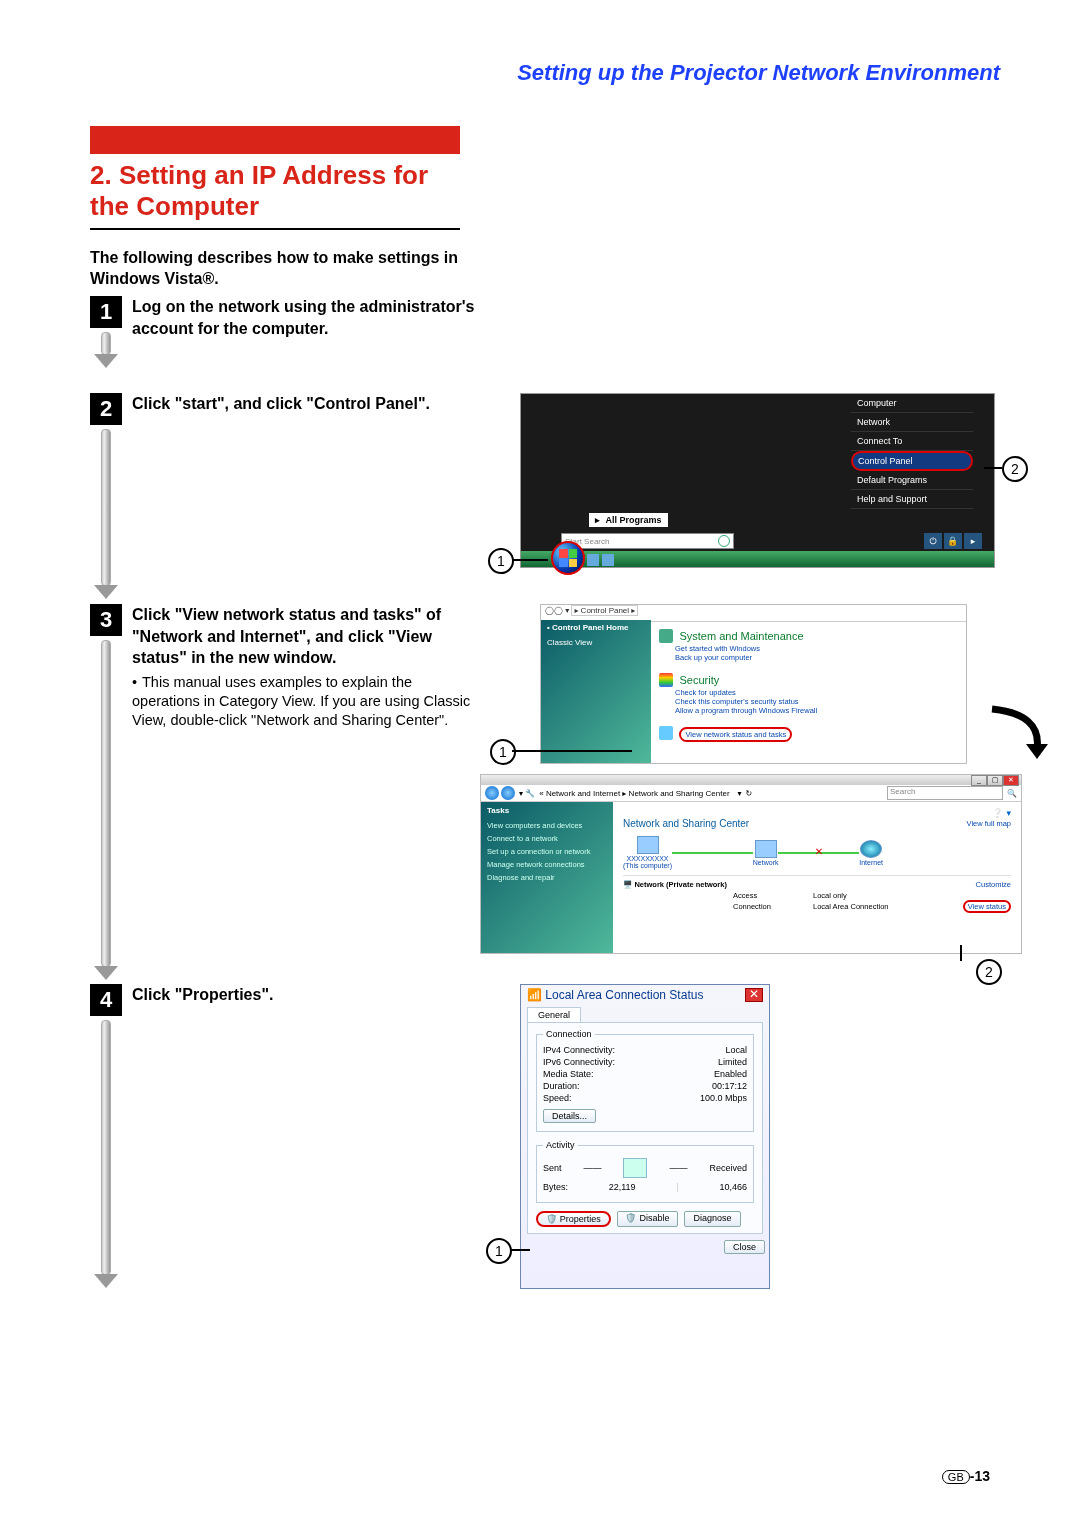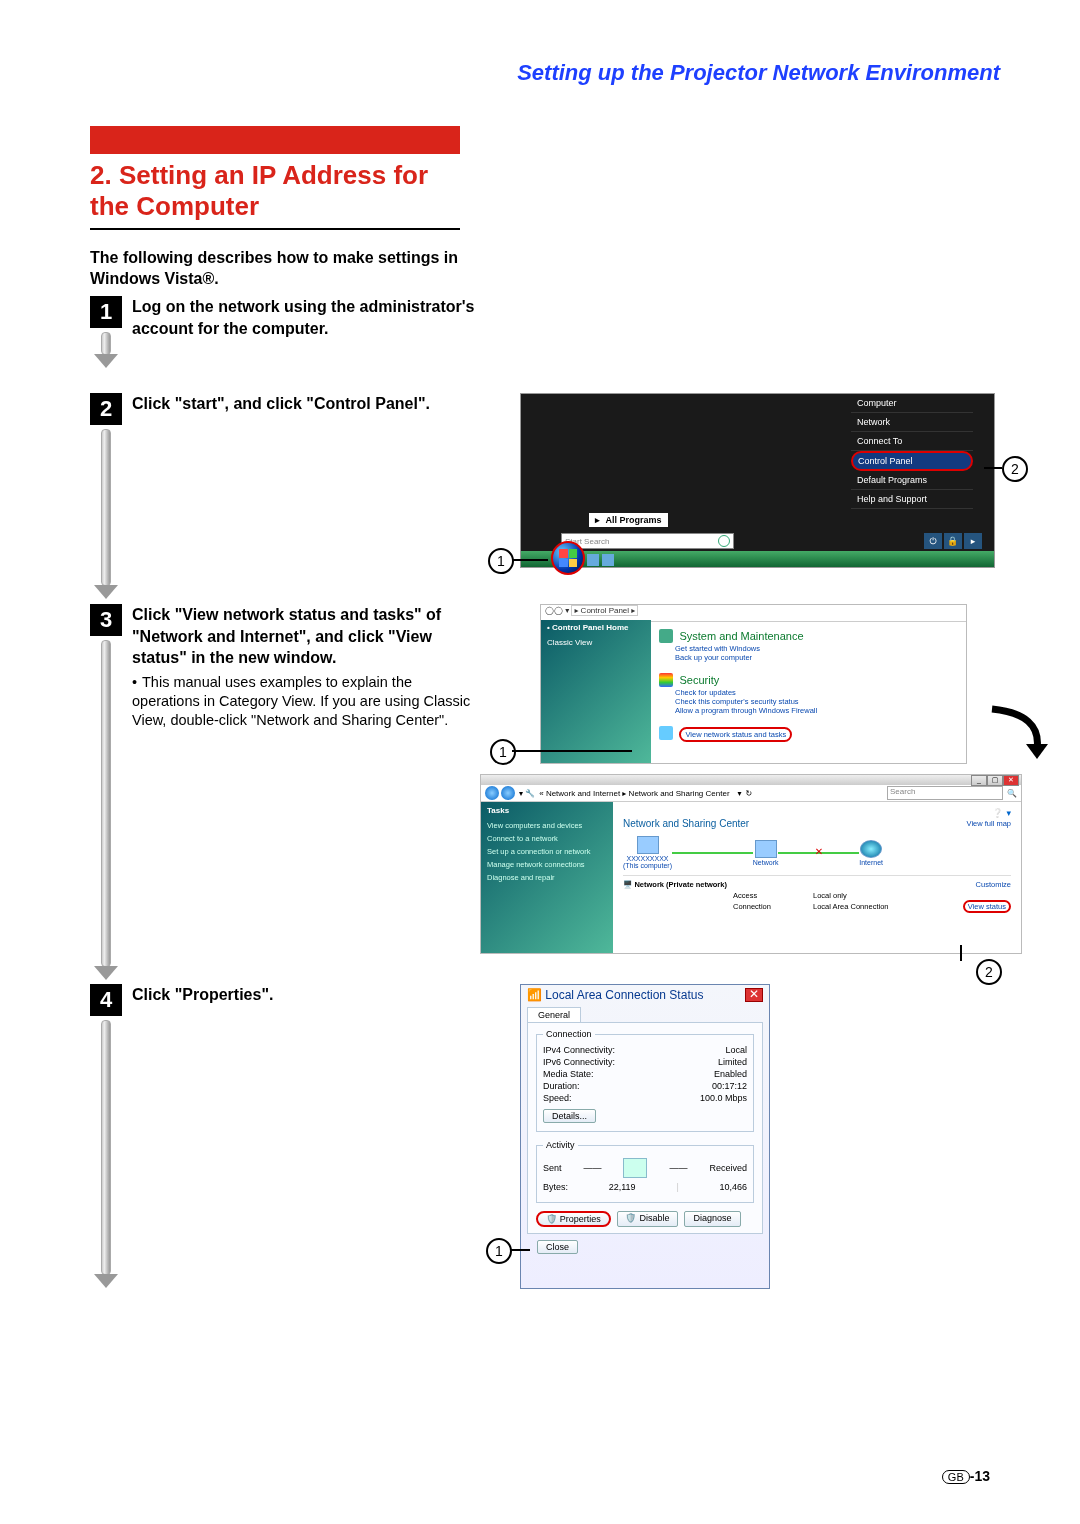--- a/index.html
+++ b/index.html
@@ -89,21 +89,21 @@
 .ss-lac .tab{margin:2px 6px 0;border:1px solid #bcd;border-bottom:none;display:inline-block;padding:2px 10px;background:#fff;font-size:9px}
 .ss-lac .panel{margin:0 6px 6px;border:1px solid #bcd;background:#fbfcff;padding:6px 8px}
 .ss-lac fieldset{border:1px solid #bcd;margin:0 0 8px;padding:4px 6px 8px}
 .ss-lac legend{font-size:9px;padding:0 3px}
 .ss-lac .kv{display:flex;justify-content:space-between;font-size:9px;margin:2px 0}
 .ss-lac .btn{display:inline-block;border:1px solid #8aa;background:linear-gradient(#fff,#e4ecf6);padding:1px 8px;font-size:9px;border-radius:2px}
 .ss-lac .btn.hl{border:2px solid #d00;border-radius:8px}
 .ss-lac .activity{display:flex;justify-content:space-between;align-items:center;font-size:9px;margin:4px 0}
 .ss-lac .mon{width:22px;height:18px;background:#cfe;border:1px solid #8bc}
 .ss-lac .btm{display:flex;gap:6px;margin-top:6px}
-.ss-lac .close-row{text-align:left;padding:0 16px 6px}
+.ss-lac .close-row{text-align:right;padding:0 4px 6px}
 
 .big-arrow{position:absolute;width:70px;height:60px}
 .big-arrow svg{width:100%;height:100%}
 
 .page-num{position:absolute;bottom:40px;right:90px;font-size:14px}
 .gb{display:inline-block;border:1px solid #000;border-radius:9px;padding:0 5px;font-size:11px;vertical-align:middle}
 
 .left-col{position:relative}
 .arrow-holder{position:absolute;left:0;width:32px;display:flex;flex-direction:column;align-items:center}
 </style>

